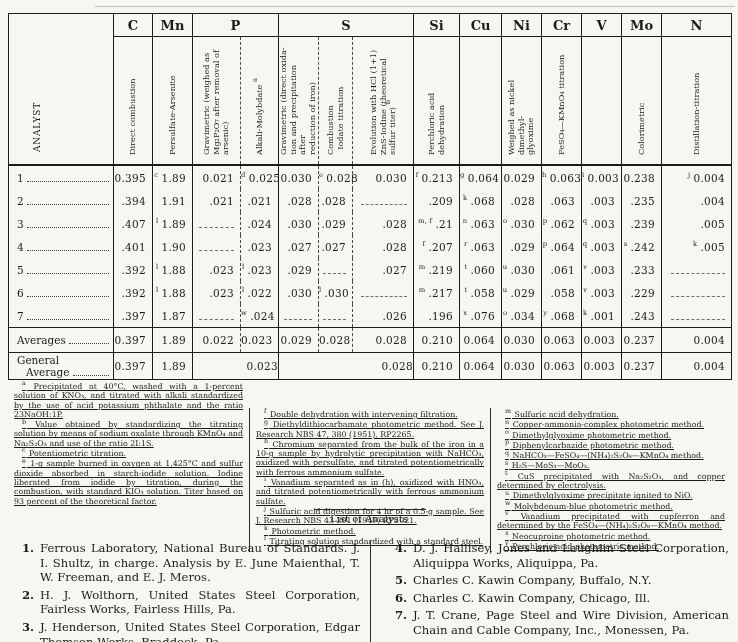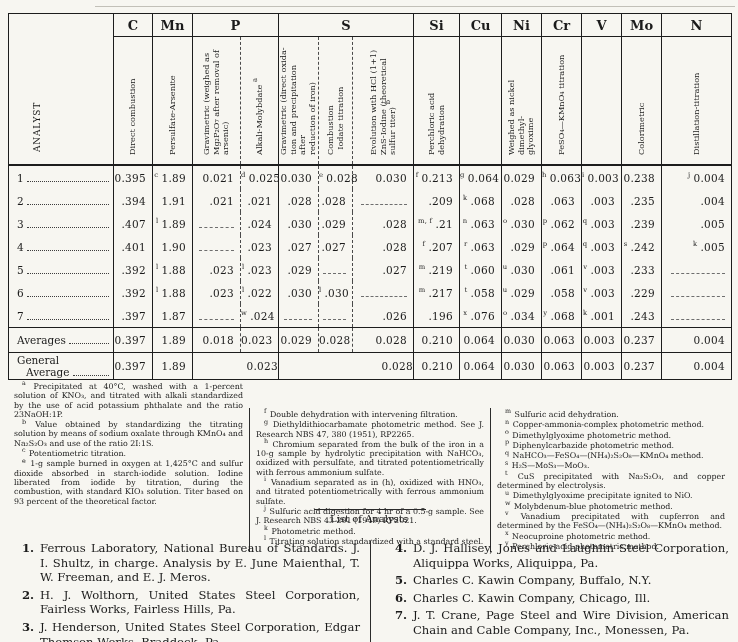--- a/index.html
+++ b/index.html
@@ -53,21 +53,21 @@
   .dashes{display:inline-block;width:86%;border-bottom:1.2px dashed #6e6e6e;height:9px;}
 
   tr.avg td{border-top:1.8px solid #1d1d1d;height:24px;}
   tr.gen td{border-top:1px solid #1d1d1d;height:26px;text-align:right;}
   td.merged{text-align:center;padding-right:0;}
 
   .footnotes{position:absolute;top:380px;left:8px;width:723px;display:flex;align-items:stretch;}
   .fn-col{flex:0 0 241px;box-sizing:border-box;padding:2px 6px 0 6px;
     font-size:7.9px;line-height:9.3px;text-align:justify;}
   .fn-col + .fn-col{border-left:1px solid #2b2b2b;margin-top:28px;}
-  .fn-item{margin:0 0 1px 0;text-indent:8px;}
+  .fn-item{margin:0 0 1px 0;text-indent:8px;text-decoration:underline;}
   .fn-item sup{font-size:6.4px;line-height:0;margin-right:1px;}
 
   .list-rule{position:absolute;top:509px;left:314px;width:112px;border-top:1px solid #2b2b2b;}
   .list-title{position:absolute;top:513px;left:0;width:100%;margin:0;text-align:center;
     font-size:10px;font-weight:normal;}
   .analyst-list{position:absolute;top:541px;left:10px;width:719px;display:flex;align-items:stretch;}
   .al-col{box-sizing:border-box;font-size:11.6px;line-height:14.6px;}
   .al-col.left{flex:0 0 360px;padding-right:10px;}
   .al-col.right{flex:1;border-left:1px solid #2b2b2b;padding-left:12px;}
   .al-item{display:flex;margin-bottom:3px;}
@@ -295,21 +295,21 @@
         </tr>
         <tr class="avg">
           <td class="lbl">
             <div class="lab-line">
               <span class="lab-txt">Averages</span>
               <span class="leader"></span>
             </div>
           </td>
           <td class="data">0.397</td>
           <td class="data">1.89</td>
-          <td class="data">0.018</td>
+          <td class="data">0.022</td>
           <td class="data dl">0.023</td>
           <td class="data">0.029</td>
           <td class="data dl">0.028</td>
           <td class="data dl">0.028</td>
           <td class="data">0.210</td>
           <td class="data">0.064</td>
           <td class="data">0.030</td>
           <td class="data">0.063</td>
           <td class="data">0.003</td>
           <td class="data">0.237</td>

